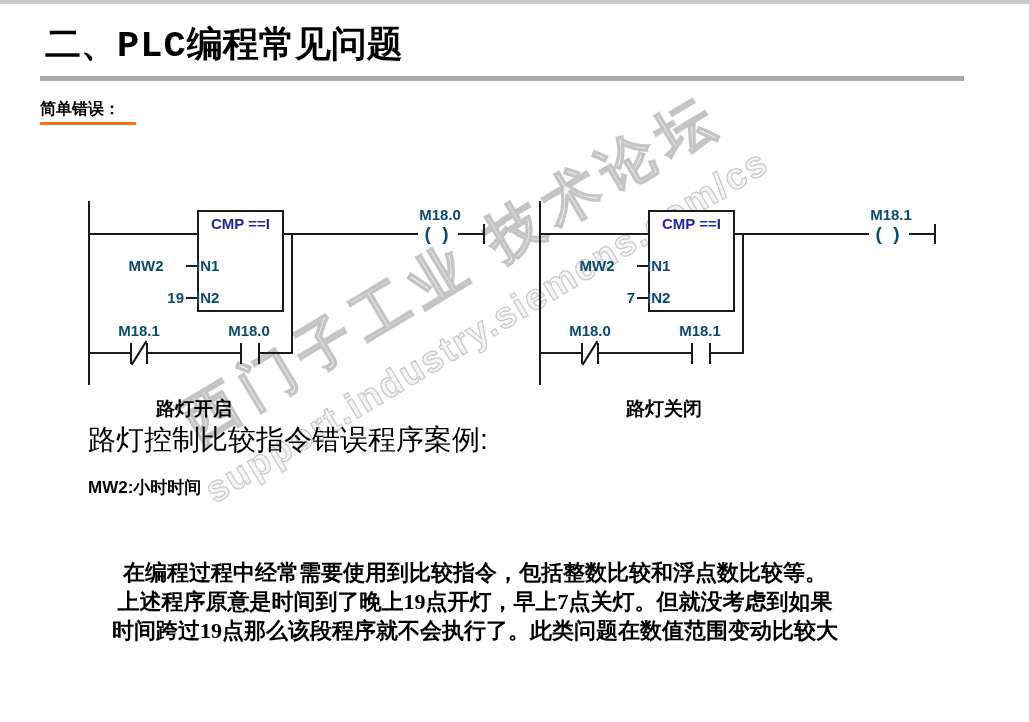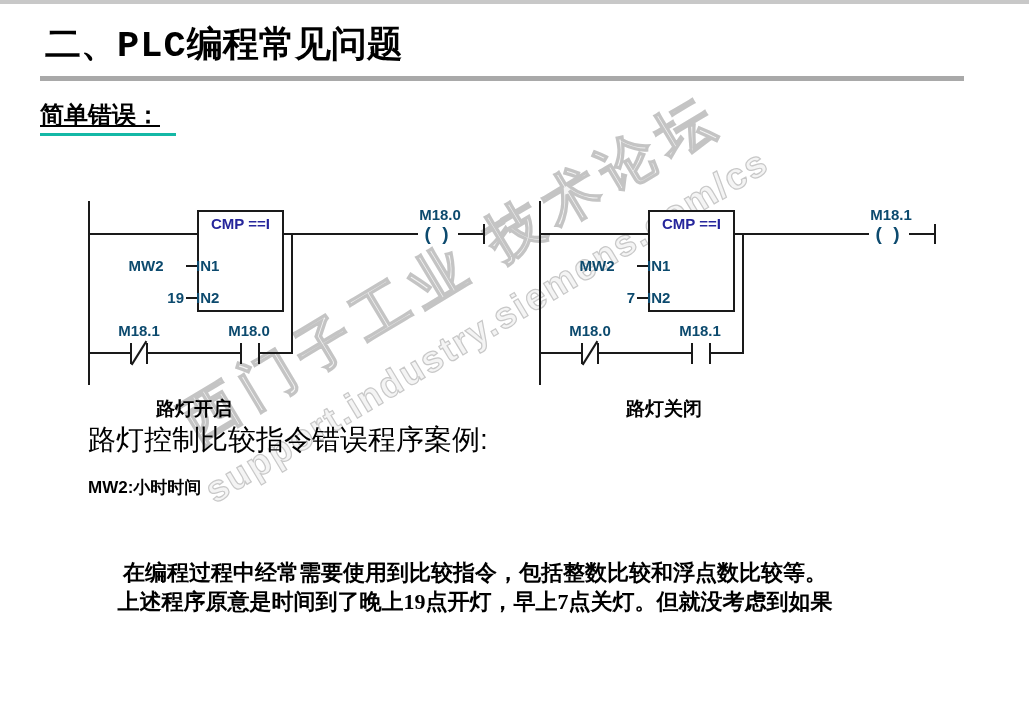--- a/index.html
+++ b/index.html
@@ -19,22 +19,22 @@
 
   .content{position:absolute;left:0;top:0;width:1029px;height:722px;z-index:2;}
 
   
   .title{position:absolute;left:45px;top:26px;white-space:nowrap;line-height:1.05;}
   .title .cjk{font-family:"Liberation Serif","DejaVu Serif",serif;font-weight:700;font-size:36px;}
   .title .lat{font-family:Liberation Mono, monospace;font-weight:900;font-size:37px;letter-spacing:1px;}
   .title-rule{position:absolute;left:40px;top:76px;width:924px;height:5px;background:#a9a9a9;}
 
   .section-heading{position:absolute;left:40px;top:99px;font-family:"Liberation Sans",sans-serif;
-                   font-weight:800;font-size:24px;border-bottom:3px solid #14b8a6;
-                   padding:0 16px 2px 0;white-space:nowrap;text-decoration:underline;}
+                   font-weight:800;font-size:16px;border-bottom:3px solid #f97316;
+                   padding:0 16px 2px 0;white-space:nowrap;}
   .item-heading{position:absolute;left:88px;top:151px;font-family:"Liberation Serif","DejaVu Serif",serif;
                 font-size:26px;white-space:nowrap;}
 
   
   .ladder{position:absolute;top:200px;width:420px;height:230px;}
   .ladder.d0{left:88px;}
   .ladder.d1{left:539px;}
   .hline{position:absolute;height:2px;background:#1a1a1a;}
   .vline{position:absolute;width:2px;background:#1a1a1a;}
   .rail{position:absolute;left:0;top:1px;width:2px;height:184px;background:#1a1a1a;}
@@ -163,16 +163,17 @@
       <div class="mono lbl no-lbl">M18.1</div>
       <div class="caption">路灯关闭</div>
     </div>
 
     <div class="case-caption">路灯控制比较指令错误程序案例:</div>
     <div class="note-line">MW2:小时时间</div>
 
     <div class="paragraph">
       <div>在编程过程中经常需要使用到比较指令，包括整数比较和浮点数比较等。</div>
       <div>上述程序原意是时间到了晚上19点开灯，早上7点关灯。但就没考虑到如果</div>
+      <div>时间跨过19点那么该段程序就不会执行了。此类问题在数值范围变动比较大</div>
     </div>
 
   </div>
 </div>
 
 </body></html>

